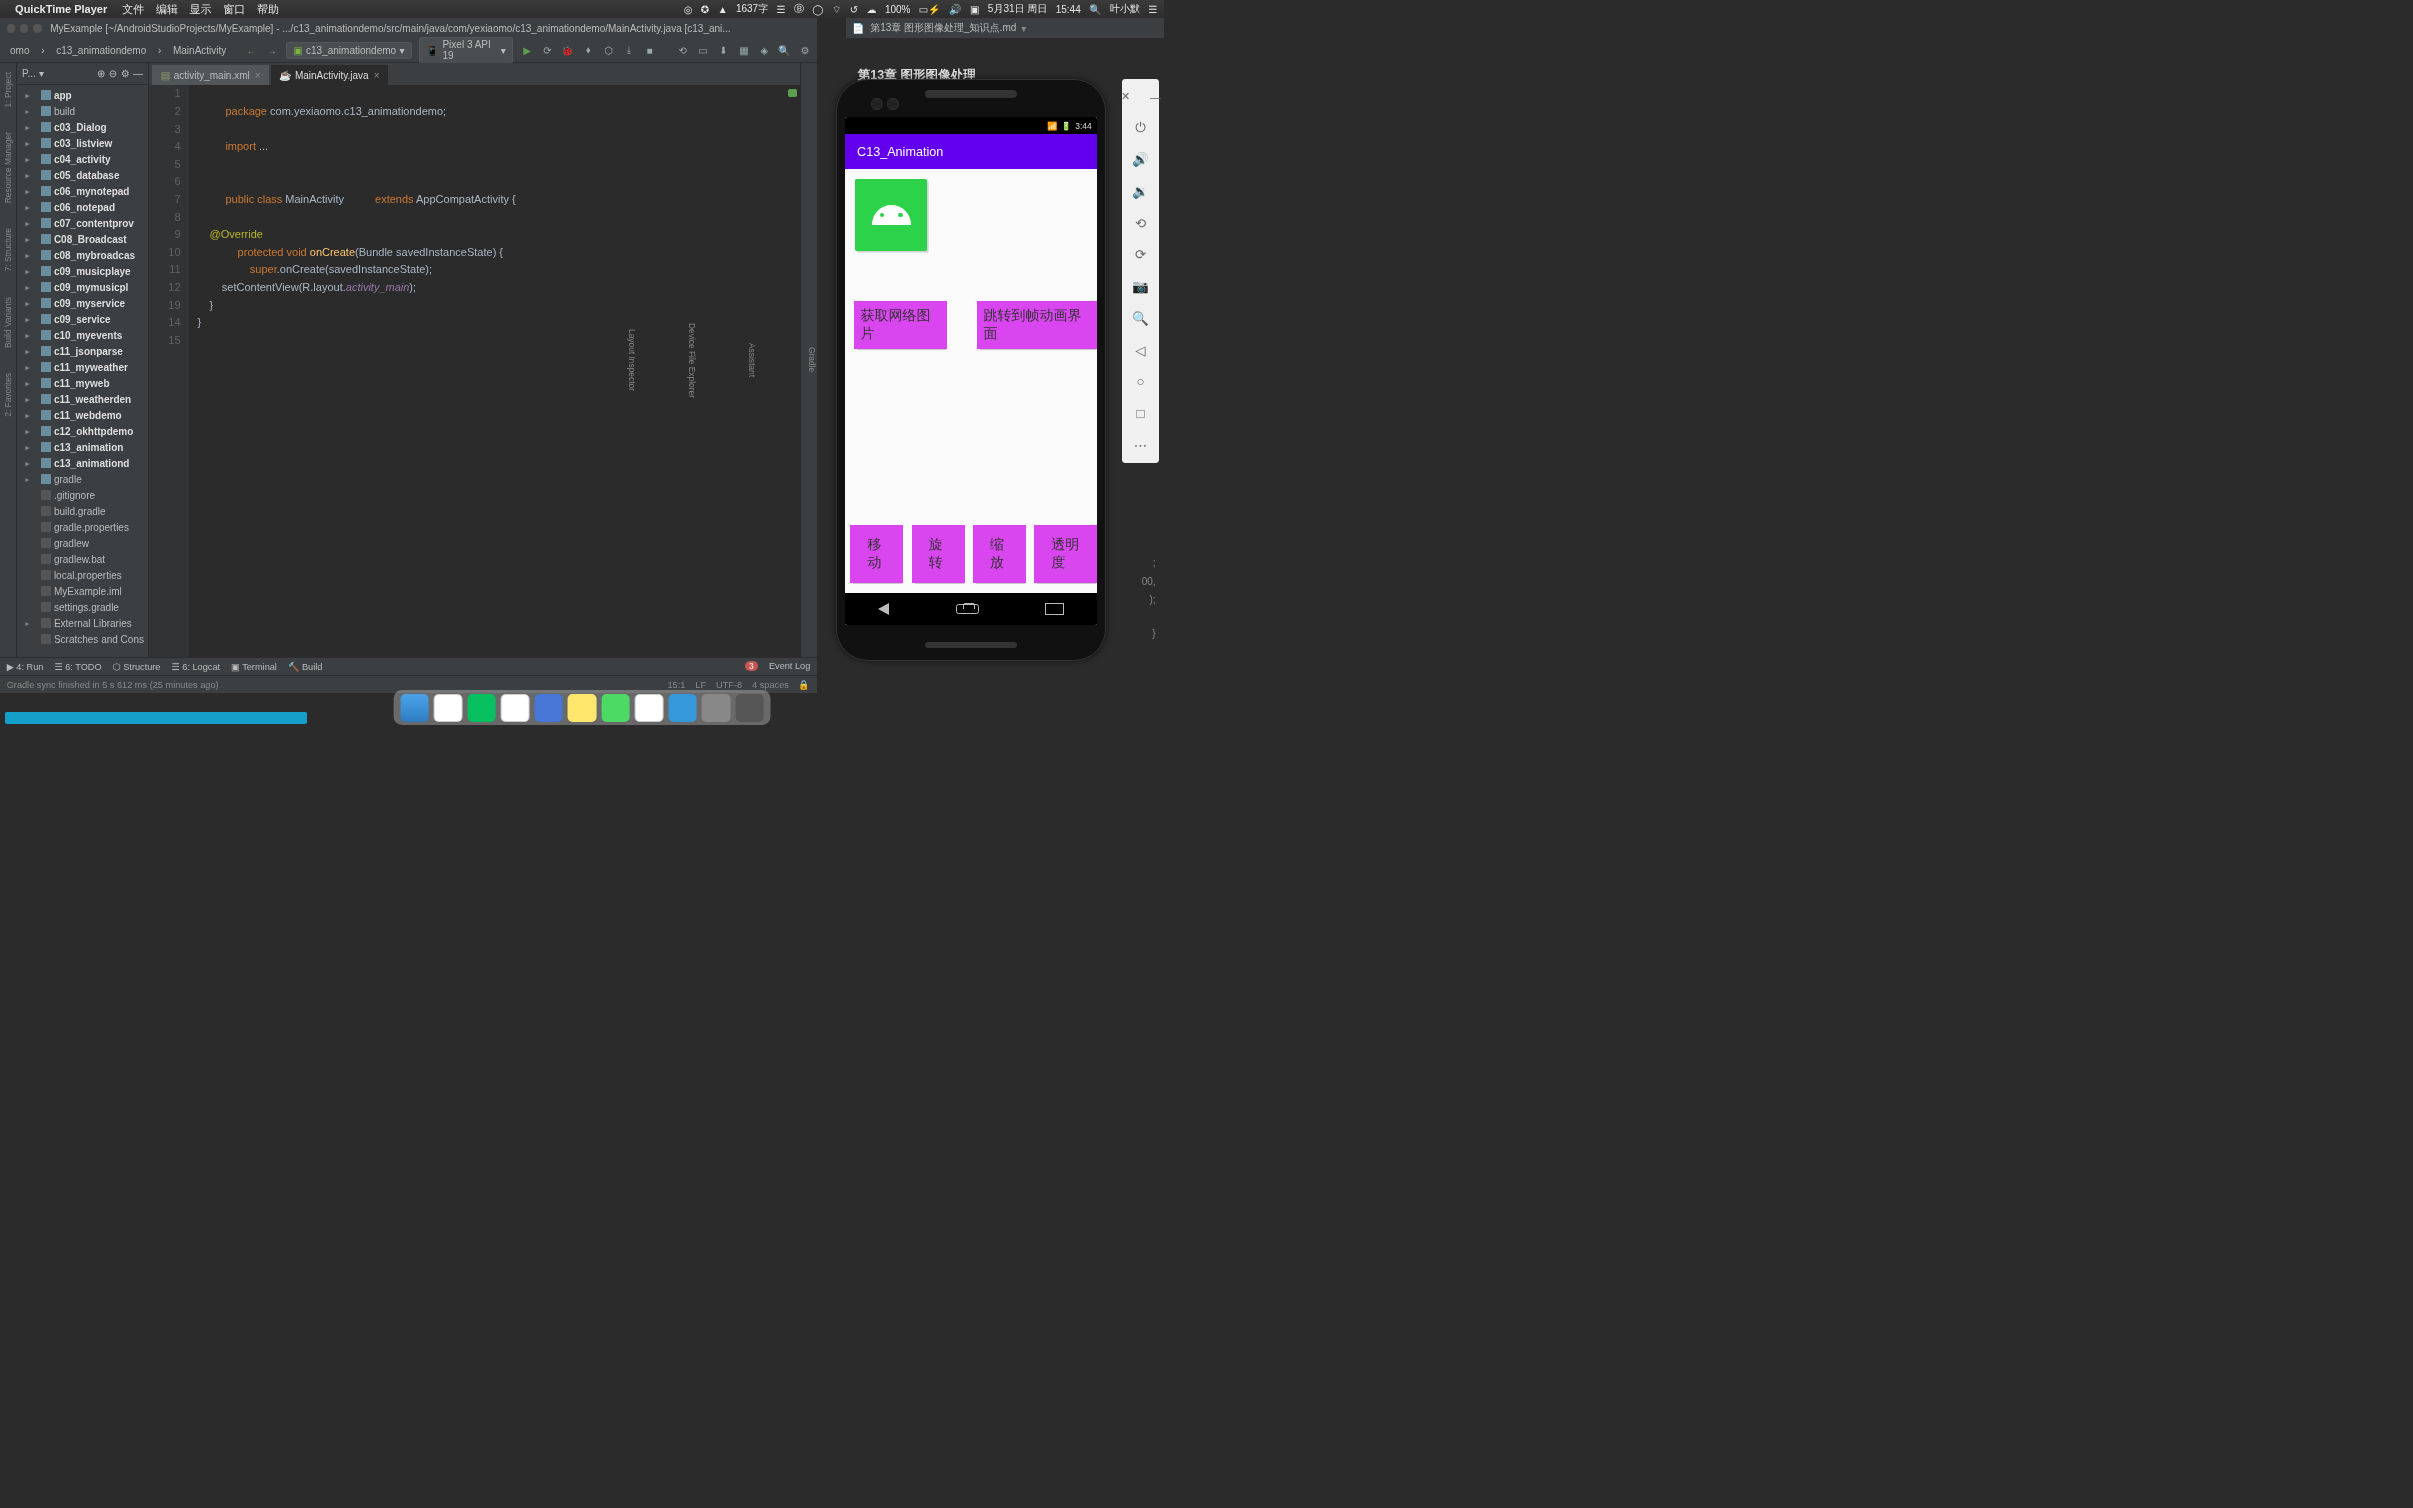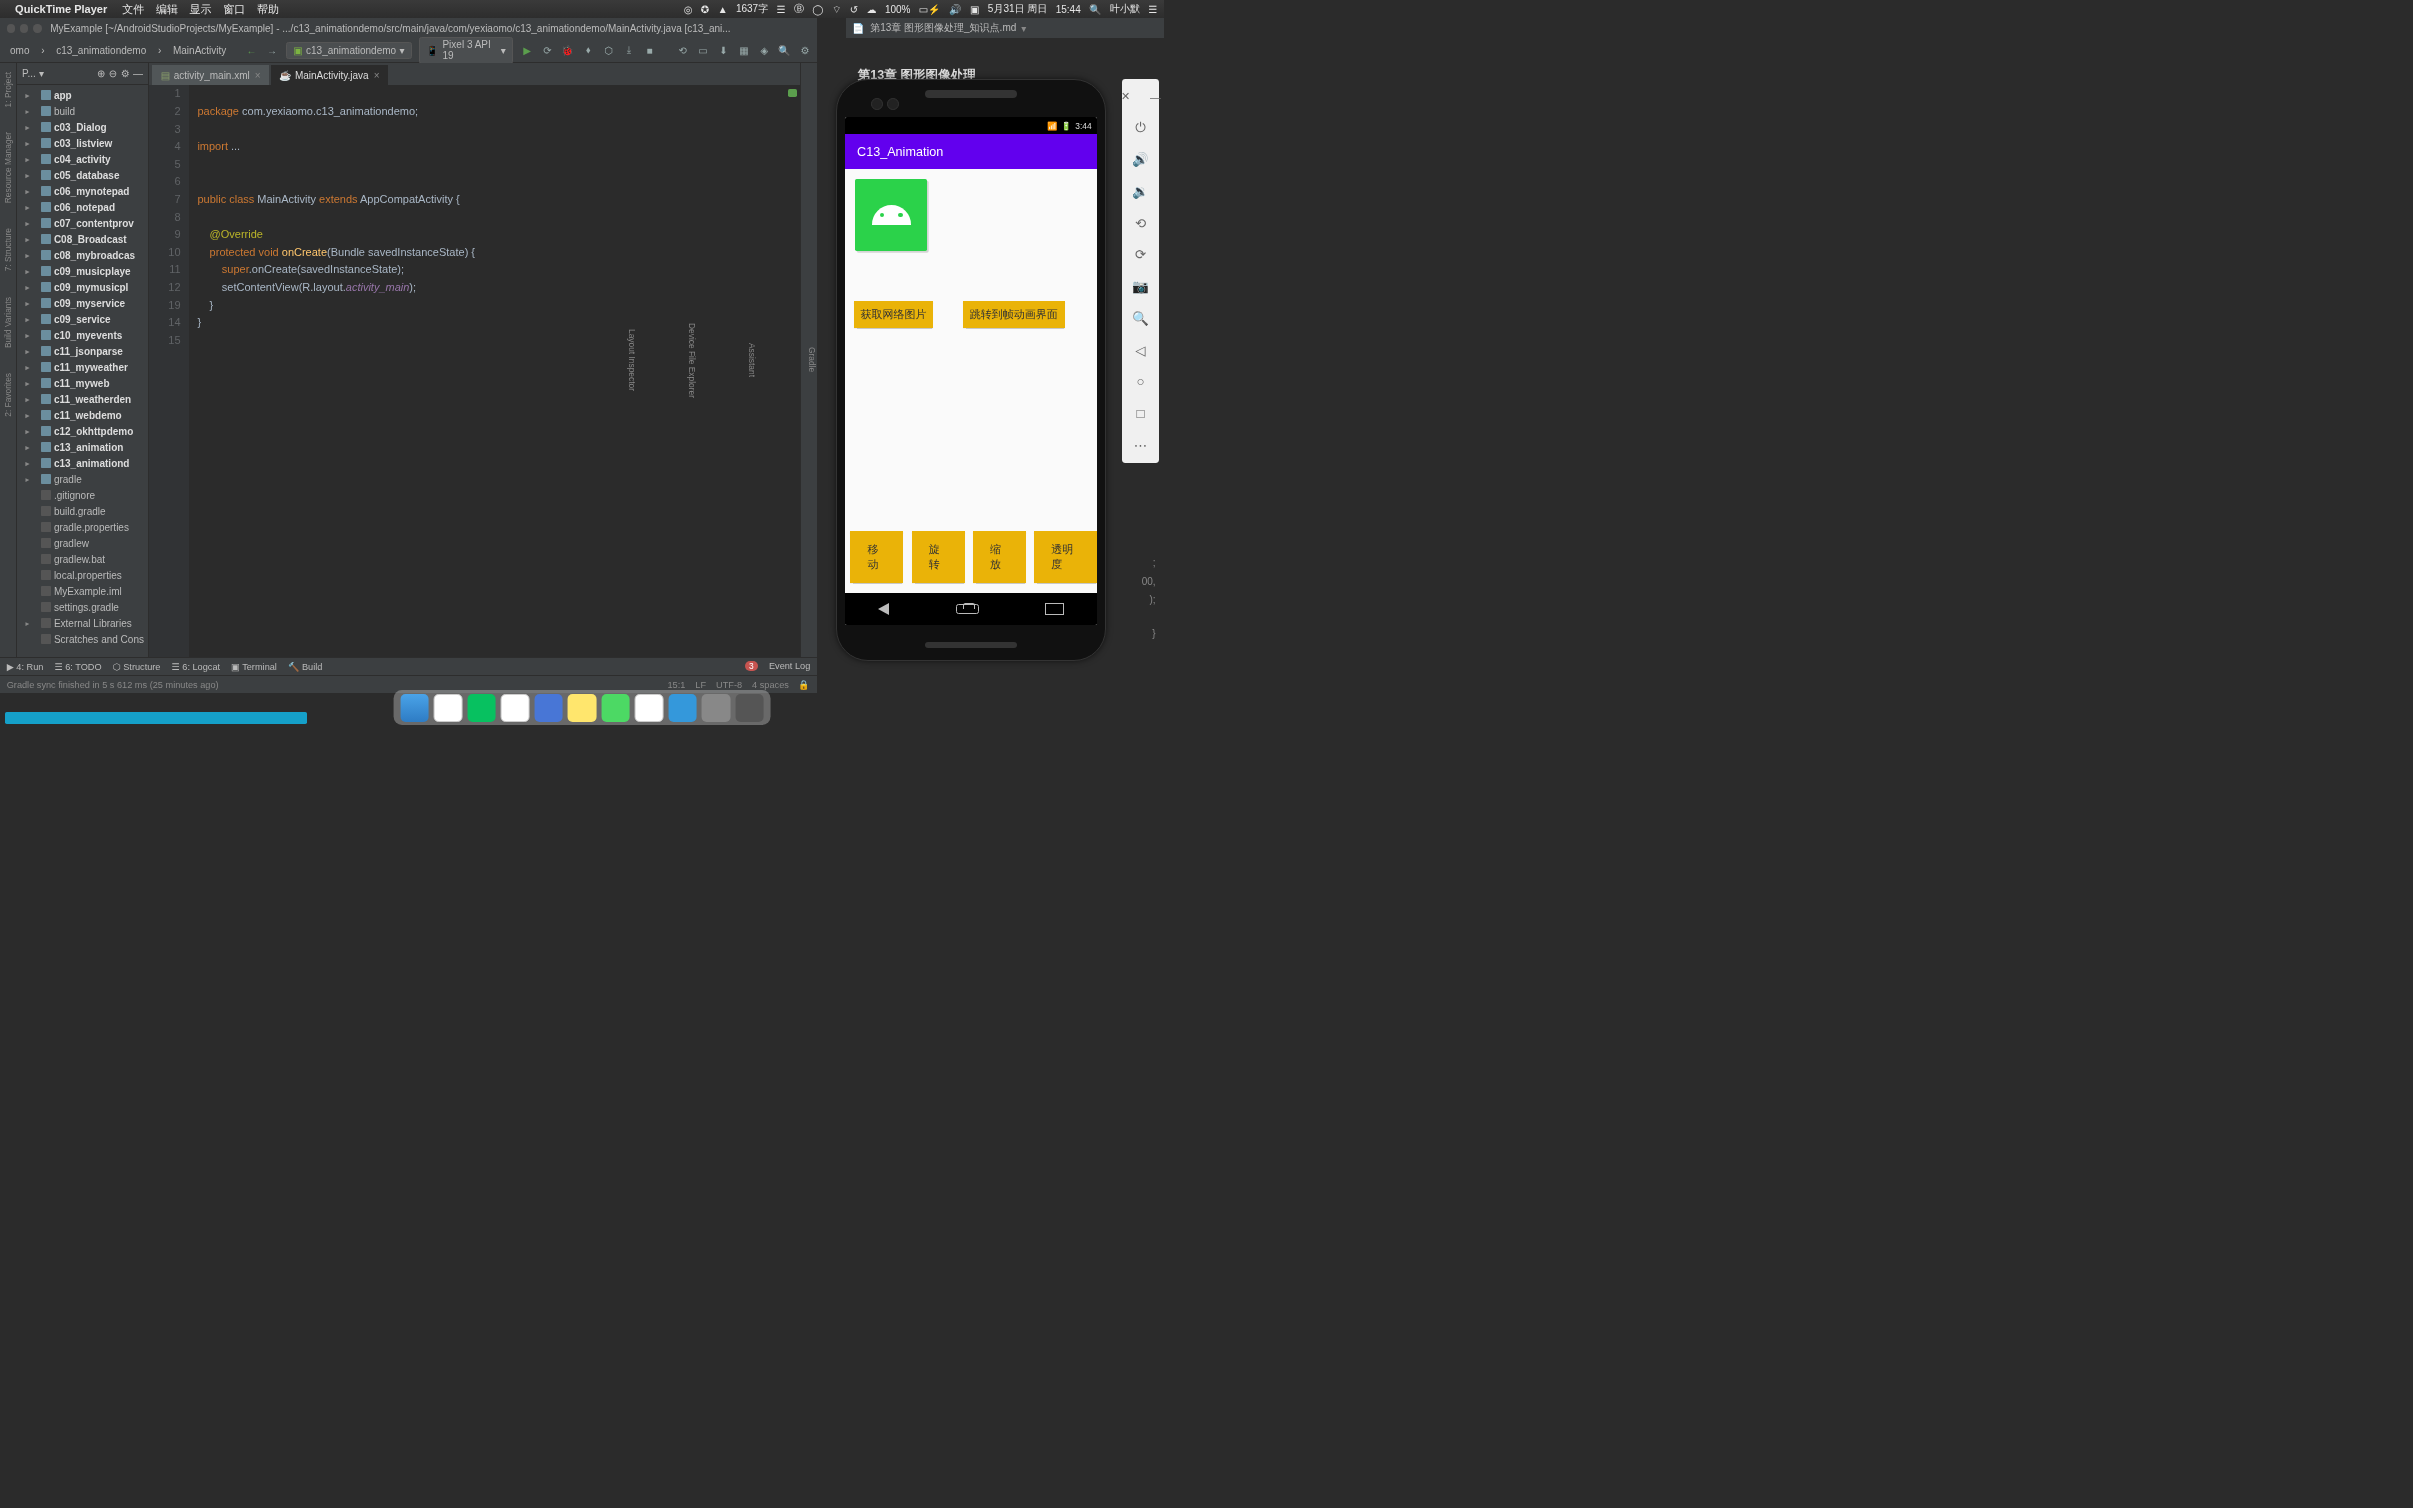--- a/index.html
+++ b/index.html
@@ -43,21 +43,21 @@
   .editor-area { flex: 1; display: flex; flex-direction: column; background: #2b2b2b; min-width: 0; }
   .editor-tabs { height: 22px; background: #3c3f41; display: flex; align-items: flex-end; padding-left: 3.4px; }
   .editor-tab { height: 20px; background: #515658; color: #bbb; font-size: 10px; padding: 0 8.4px; display: flex; align-items: center; margin-right: 1.7px; border-top: 1.7px solid transparent; }
   .editor-tab.active { background: #2b2b2b; color: #ddd; }
   .editor-tab .close { margin-left: 5px; color: #888; }
 
   .code-area { flex: 1; display: flex; font-family: "Menlo", "Consolas", monospace; font-size: 11px; line-height: 17.6px; position: relative; }
   .gutter { width: 40px; background: #313335; color: #606366; text-align: right; padding: 0 8.4px 0 0; }
   .gutter div { height: 17.6px; }
   .code { flex: 1; padding-left: 8.4px; color: #a9b7c6; white-space: pre; }
-  .code .kw { color: #cc7832; }
+  .code .kw { color: #cc7832; margin-left: 28px; }
   .code .ann { color: #bbb529; }
   .code .cls { color: #a9b7c6; }
   .code .fn { color: #ffc66d; }
   .code .str { color: #9876aa; font-style: italic; }
   .code .pkg { color: #a9b7c6; }
 
   .right-gutter { width: 17px; background: #3c3f41; border-left: 0.8px solid #2d2d2d; writing-mode: vertical-rl; font-size: 8.4px; color: #888; display: flex; flex-direction: column; align-items: center; padding: 6.7px 0; gap: 50px; }
 
   .ide-bottombar { height: 18.4px; background: #3c3f41; border-top: 0.8px solid #2d2d2d; display: flex; align-items: center; color: #bbb; font-size: 9.2px; padding: 0 6.7px; gap: 11px; }
   .ide-bottombar .spacer { flex: 1; }
@@ -81,21 +81,21 @@
   .android-status { height: 17px; background: #000; color: #ddd; font-size: 8.4px; display: flex; align-items: center; justify-content: flex-end; padding: 0 5px; gap: 3.4px; }
   .app-bar { height: 35px; background: #6200ee; color: #fff; display: flex; align-items: center; padding: 0 11.7px; font-size: 12.6px; }
   .app-body { flex: 1; background: #fafafa; position: relative; }
   .android-img { position: absolute; top: 10px; left: 10px; width: 72px; height: 72px; background: #2bd24a; border-radius: 1.7px; display: flex; align-items: center; justify-content: center; box-shadow: 1.7px 1.7px 0 rgba(0,0,0,.15); }
   .droid-head { width: 39px; height: 20px; background: #fff; border-radius: 20px 20px 0 0; position: relative; }
   .droid-head::before, .droid-head::after { content: ""; position: absolute; top: 7.5px; width: 4.2px; height: 4.2px; background: #2bd24a; border-radius: 50%; }
   .droid-head::before { left: 8.4px; } .droid-head::after { right: 8.4px; }
   .btn-row { position: absolute; display: flex; gap: 30px; }
   .btn-row.r1 { top: 132px; left: 8.4px; }
   .btn-row.r2 { bottom: 10px; left: 5px; gap: 8.4px; }
-  .app-btn { background: #eab308; box-shadow: 0 0.8px 0.8px rgba(0,0,0,.2); font-size: 11px; padding: 5.9px 6.7px; color: #333; }
+  .app-btn { background: #d946ef; box-shadow: 0 0.8px 0.8px rgba(0,0,0,.2); font-size: 14px; padding: 5.9px 6.7px; color: #333; }
   .app-btn.small { padding: 11px 17px; }
   .android-nav { height: 32px; background: #000; display: flex; align-items: center; justify-content: space-around; }
   .android-nav .nav-icon { width: 18.4px; height: 11.7px; border: 1.3px solid #bbb; }
   .nav-back { width: 0; height: 0; border: none; border-top: 6.7px solid transparent; border-bottom: 6.7px solid transparent; border-right: 11.7px solid #bbb; }
   .nav-home { border: 1.3px solid #bbb; width: 23.5px; height: 10px; border-radius: 2.5px; position: relative; }
   .nav-home::after { content:""; position:absolute; top:-2.5px; left:6.7px; width:10px; height:5px; border:1.3px solid #bbb; border-bottom:none; border-radius:2.5px 2.5px 0 0; }
   .emu-home-bar { position: absolute; bottom: 11.7px; left: 50%; transform: translateX(-50%); width: 92px; height: 6.7px; background: #333; border-radius: 4.2px; }
 
   
   .emu-toolbar { position: absolute; top: 79px; right: 5px; width: 37px; background: #f0f0f0; border-radius: 3.4px; padding: 5px 0; display: flex; flex-direction: column; align-items: center; gap: 6.7px; }

